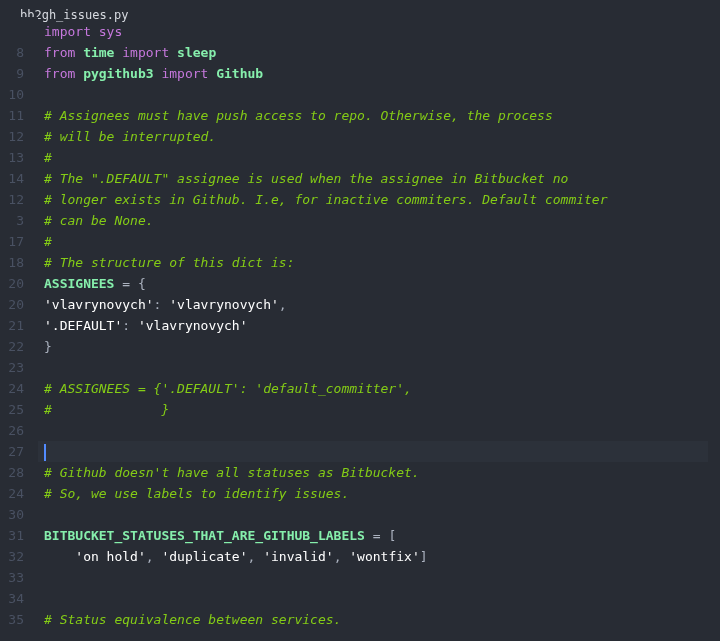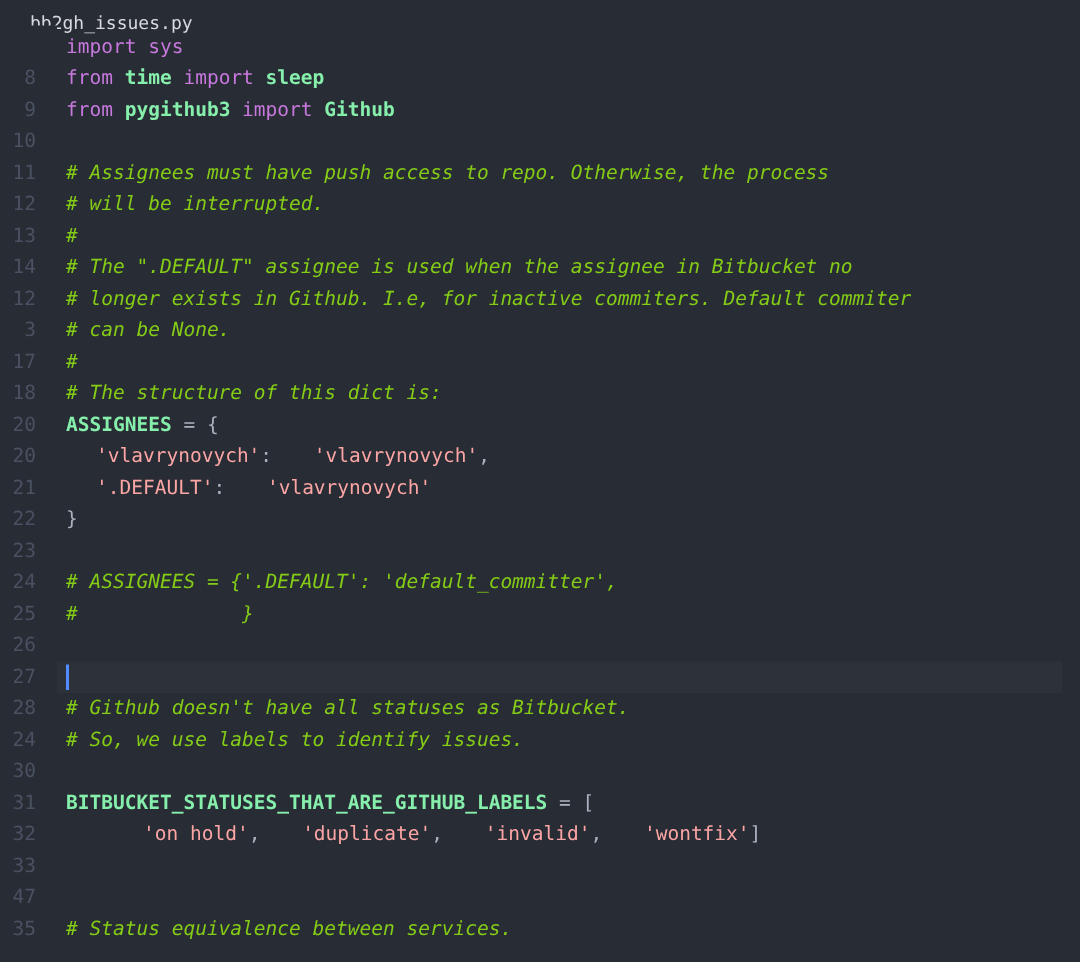--- a/index.html
+++ b/index.html
@@ -61,21 +61,21 @@
     }
     .cursor {
       display: inline-block;
       width: 2px;
       height: 17px;
       background: #528bff;
       vertical-align: middle;
     }
     .k-from { color: #c678dd; text-align: right; }
     .k-import { color: #c678dd; }
-    .str { color: #fca5a5; margin-left: 20px; }
+    .str { color: #ffffff; }
     .comment { color: #84cc16; font-style: italic; }
     .plain { color: #86efac; font-weight: bold; }
     .punct { color: #abb2bf; }
   </style>
 </head>
 <body>
 
 <div class="tabs">
   <div class="tab active">
     <span>bb2gh_issues.py</span>
@@ -104,17 +104,17 @@
       <div class="line">24</div>
       <div class="line">25</div>
       <div class="line">26</div>
       <div class="line">27</div>
       <div class="line">28</div>
       <div class="line">24</div>
       <div class="line">30</div>
       <div class="line">31</div>
       <div class="line">32</div>
       <div class="line">33</div>
-      <div class="line">47</div>
+      <div class="line">34</div>
       <div class="line">35</div>
     </div>
   <div class="code" id="code"><div class="line"><span class="k-import">import sys</span></div><div class="line"><span class="k-from">from</span><span class="plain"> time </span><span class="k-import">import</span><span class="plain"> sleep</span></div><div class="line"><span class="k-from">from</span><span class="plain"> pygithub3 </span><span class="k-import">import</span><span class="plain"> Github</span></div><div class="line"></div><div class="line"><span class="comment"># Assignees must have push access to repo. Otherwise, the process</span></div><div class="line"><span class="comment"># will be interrupted.</span></div><div class="line"><span class="comment">#</span></div><div class="line"><span class="comment"># The ".DEFAULT" assignee is used when the assignee in Bitbucket no</span></div><div class="line"><span class="comment"># longer exists in Github. I.e, for inactive commiters. Default commiter</span></div><div class="line"><span class="comment"># can be None.</span></div><div class="line"><span class="comment">#</span></div><div class="line"><span class="comment"># The structure of this dict is:</span></div><div class="line"><span class="plain">ASSIGNEES </span><span class="punct">= {</span></div><div class="line"><span class="str">'vlavrynovych'</span><span class="punct">: </span><span class="str">'vlavrynovych'</span><span class="punct">,</span></div><div class="line"><span class="str">'.DEFAULT'</span><span class="punct">: </span><span class="str">'vlavrynovych'</span></div><div class="line"><span class="punct">}</span></div><div class="line"></div><div class="line"><span class="comment"># ASSIGNEES = {'.DEFAULT': 'default_committer',</span></div><div class="line"><span class="comment">#              }</span></div><div class="line"></div><div class="line cursor-line"><span class="cursor"></span></div><div class="line"><span class="comment"># Github doesn't have all statuses as Bitbucket.</span></div><div class="line"><span class="comment"># So, we use labels to identify issues.</span></div><div class="line"></div><div class="line"><span class="plain">BITBUCKET_STATUSES_THAT_ARE_GITHUB_LABELS </span><span class="punct">= [</span></div><div class="line"><span class="plain">    </span><span class="str">'on hold'</span><span class="punct">, </span><span class="str">'duplicate'</span><span class="punct">, </span><span class="str">'invalid'</span><span class="punct">, </span><span class="str">'wontfix'</span><span class="punct">]</span></div><div class="line"></div><div class="line"></div><div class="line"><span class="comment"># Status equivalence between services.</span></div></div>
 </div>
 
 </body></html>

